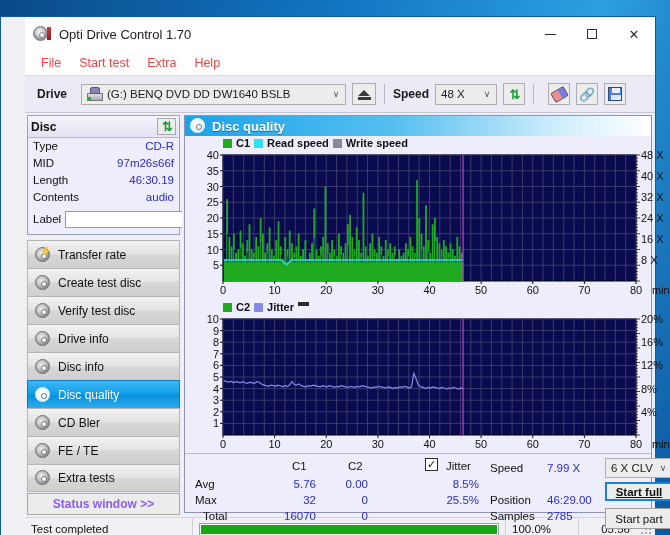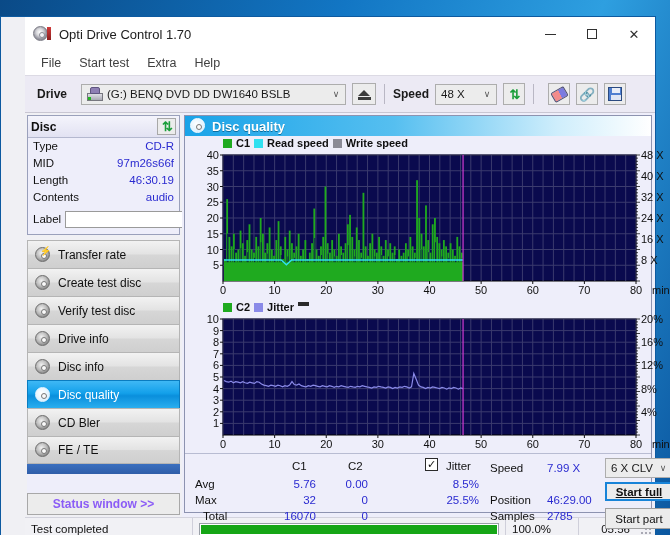--- a/index.html
+++ b/index.html
@@ -19,21 +19,21 @@
   .tb-icon .disc:after{content:"";position:absolute;left:5px;top:5px;width:4px;height:4px;border-radius:50%;background:#f4f4f8;border:1px solid #8d8d96;}
   .tb-icon .bar{position:absolute;right:0;top:2px;width:4px;height:13px;background:linear-gradient(180deg,#d03b3b,#8d1f1f);}
   .tb-title{margin-left:8px;font-size:13px;color:#202020;}
   .tb-btns{position:absolute;right:0;top:0;display:flex;height:34px;}
   .tb-btn{width:42px;height:34px;display:flex;align-items:center;justify-content:center;color:#303030;font-size:13px;}
   .glyph-min{width:11px;height:1px;background:#303030;display:block;}
   .glyph-max{width:10px;height:10px;border:1px solid #303030;box-sizing:border-box;display:block;}
 
   
   .menubar{height:24px;background:#ffffff;display:flex;align-items:center;padding-left:8px;gap:2px;}
-  .menuitem{font-size:12.5px;color:#404040;padding:3px 8px;}
+  .menuitem{font-size:12.5px;color:#ef4444;padding:3px 8px;}
 
   
   .drivebar{height:36px;background:#eceaf4;display:flex;align-items:center;padding:0 6px;gap:6px;
             border-top:1px solid #dcdae4;border-bottom:1px solid #c8c6d2;}
   .lbl-bold{font-size:12px;font-weight:bold;color:#1a1a1a;}
   .combo{height:21px;background:#ececec;border:1px solid #adadad;display:flex;align-items:center;
          font-size:11.5px;color:#1a1a1a;padding:0 2px;box-sizing:border-box;position:relative;}
   .combo .arrow{margin-left:auto;width:14px;text-align:center;color:#555;font-size:9px;}
   #drive-combo{width:265px;}
   #speed-combo{width:62px;padding-left:5px;}
@@ -283,20 +283,26 @@
           <span class="nico">
               <span class="d"></span>
             </span>
           <span>CD Bler</span>
         </div>
         <div class="navbtn">
           <span class="nico">
               <span class="d"></span>
             </span>
           <span>FE / TE</span>
+        </div>
+        <div class="navbtn">
+          <span class="nico">
+              <span class="d"></span>
+            </span>
+          <span>Extra tests</span>
         </div>
       </div>
 
       <div class="blue-fill"></div>
 
       <div class="statuswin">
         <span>Status window &gt;&gt;</span>
       </div>
     </div>
 

